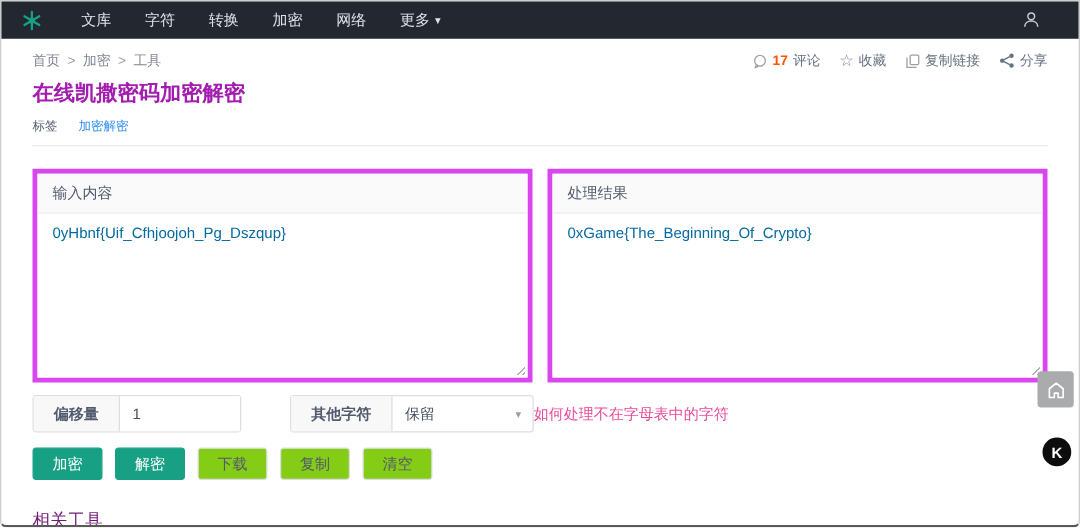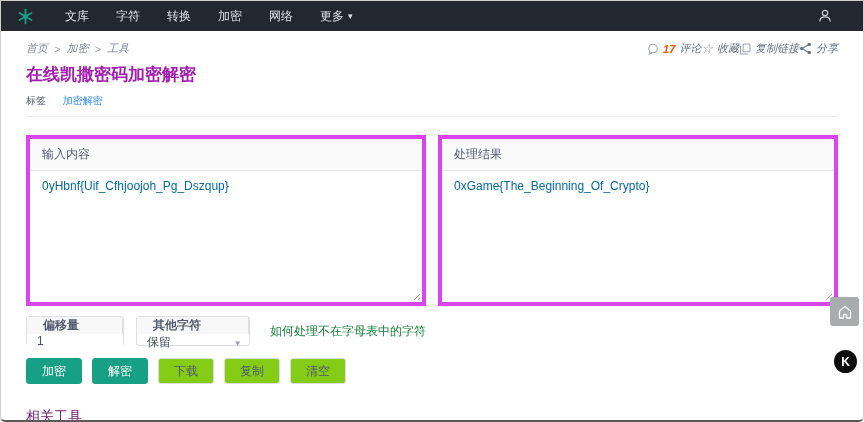--- a/index.html
+++ b/index.html
@@ -26,26 +26,26 @@
     display:flex; align-items:center; gap:4px; line-height:30px;
   }
   .nav-caret { font-size:9px; color:#dfe3e8; }
   .nav-spacer { flex:1; }
   .user-btn { cursor:pointer; display:flex; align-items:center; padding-right:14px; }
 
   
   .main { padding:0 25px; }
   .crumb-row {
     display:flex; justify-content:space-between; align-items:center;
-    margin-top:10px; font-size:11px; color:#808695;font-style:italic;
+    margin-top:10px; font-size:11px; color:#808695;
   }
   .crumb { display:flex; align-items:center; }
   .crumb-link { color:#808695; cursor:pointer; }
   .crumb-sep { margin:0 6px; color:#9aa0aa; }
-  .actions { display:flex; align-items:center; color:#657180; }
+  .actions { display:flex; align-items:center; gap:15px; color:#657180; }
   .action { display:flex; align-items:center; gap:4px; cursor:pointer; }
   .action .cnt { color:#ff5500; font-weight:bold; }
   .star-glyph { font-size:13px; color:#808695; line-height:11px; }
 
   .page-title { margin-top:7px; font-size:17px; font-weight:bold; color:#a21caf; }
   .tags-row {
     margin-top:8px; font-size:10px; color:#515a6e;
     padding-bottom:8px; border-bottom:1px solid #ececf0;
   }
   .tag-link { color:#2d8cf0; margin-left:14px; cursor:pointer; }
@@ -66,37 +66,37 @@
     position:absolute; right:2px; bottom:2px; width:9px; height:9px;
     background:repeating-linear-gradient(135deg, transparent, transparent 2px, #b0b0b0 2px, #b0b0b0 3px);
     clip-path:polygon(100% 0, 100% 100%, 0 100%);
     cursor:ns-resize;
   }
 
   
   .controls { display:flex; align-items:center; margin-top:10px; }
   .igroup {
     display:flex; align-items:stretch; border:1px solid #dcdee2;
-    border-radius:3px; height:30px; background:#fff;flex-direction:column;
+    border-radius:3px; height:30px; background:#fff;
   }
   .igroup-label {
     display:flex; align-items:center; padding:0 16px; background:#f8f8f9;
     border-right:1px solid #dcdee2; font-size:12px; font-weight:bold; color:#515a6e;
   }
   .igroup input {
     border:none; outline:none; width:96px; padding:0 10px; font-size:12px;
     color:#495060; font-family:"Liberation Sans", sans-serif;
   }
-  .group-gap { margin-left:12px; }
+  .group-gap { margin-left:39px; }
   .select-box {
     display:flex; align-items:center; justify-content:space-between;
     width:112px; padding:0 9px 0 10px; font-size:12px; color:#495060; cursor:pointer;
   }
   .select-caret { color:#98a0ab; font-size:9px; }
-  .hint { margin-left:20px; font-size:12px; color:#15803d; }
+  .hint { font-size:12px; color:#ec4899; }
 
   
   .btn-row { display:flex; gap:10px; margin-top:12px; }
   .btn {
     height:26px; padding:0 15px; font-size:12px; border-radius:3px;
     display:flex; align-items:center; cursor:pointer;
   }
   .btn-primary { background:#17a084; border:1px solid #17a084; color:#fff; }
   .btn-plain { background:#84cc16; border:1px solid #dcdee2; color:#515a6e; }
 

